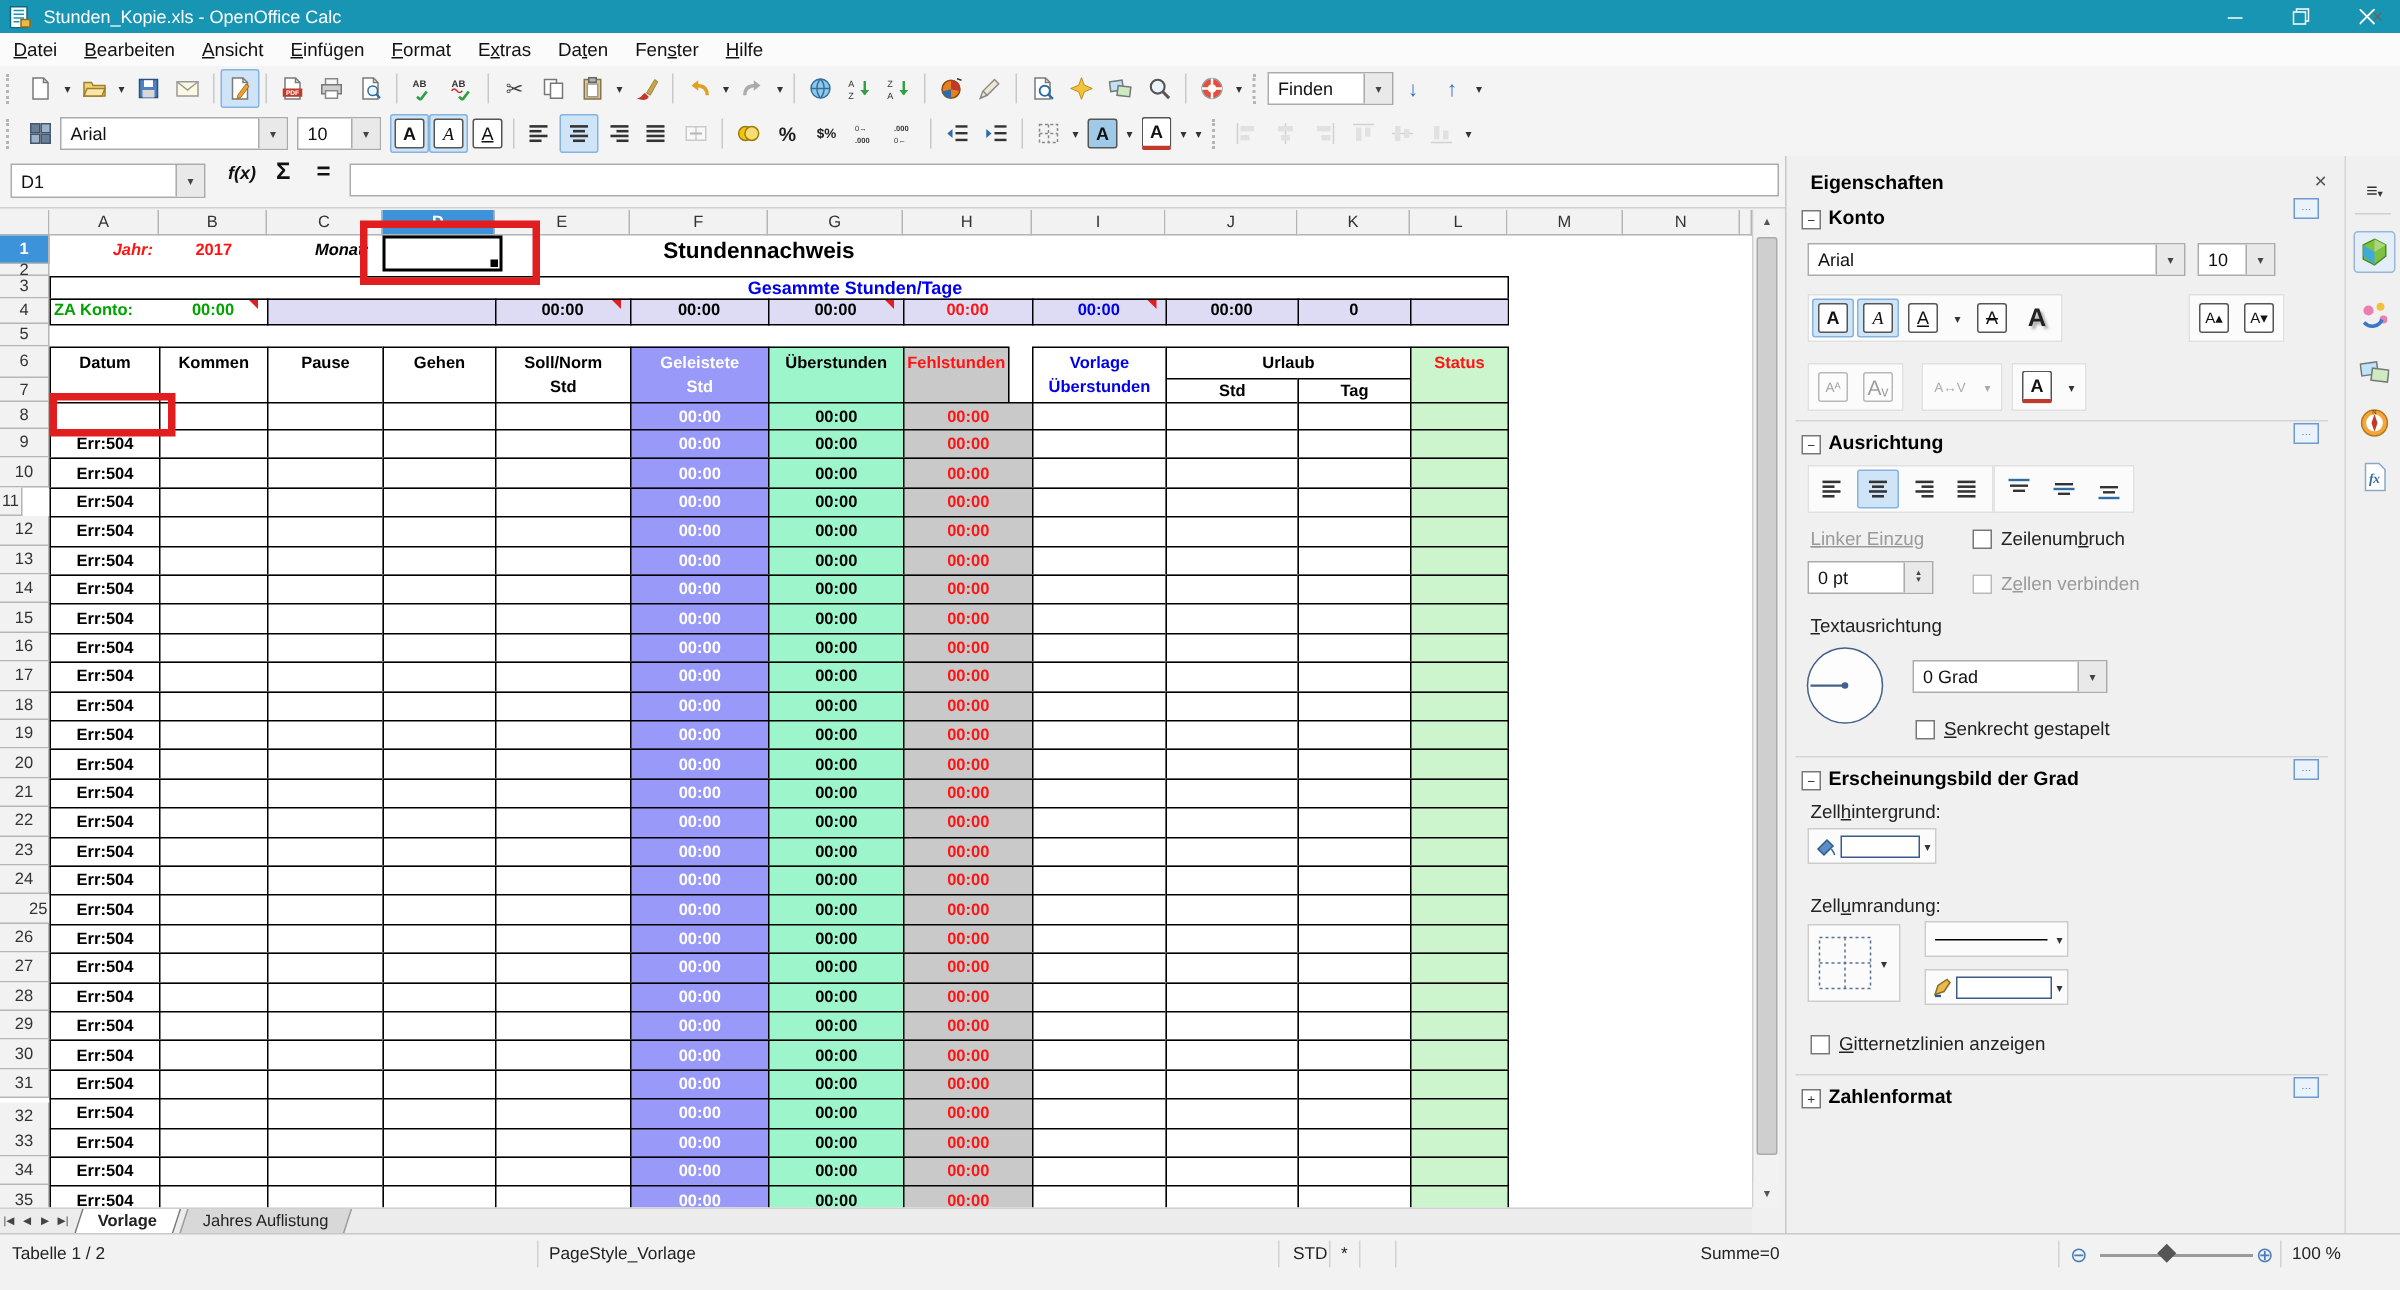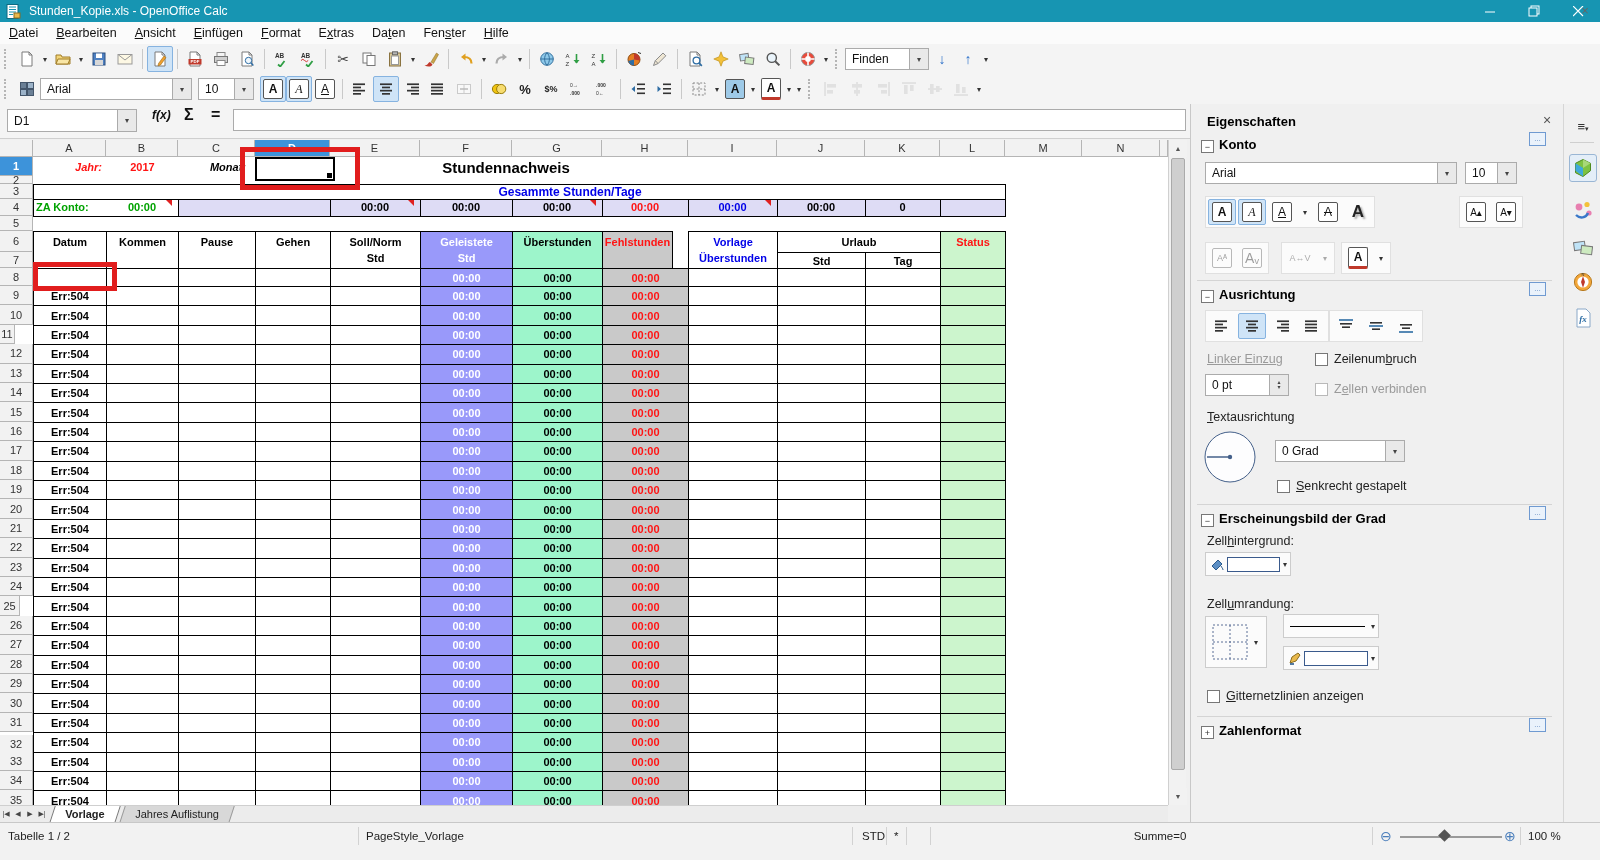--- a/index.html
+++ b/index.html
@@ -553,21 +553,21 @@
       <div class="rowhdr" style="left: 0px; top: 262.4px; width: 33px; height: 19.4px;">15</div>
       <div class="rowhdr" style="left: 0px; top: 281.8px; width: 33px; height: 19.4px;">16</div>
       <div class="rowhdr" style="left: 0px; top: 301.2px; width: 33px; height: 19.4px;">17</div>
       <div class="rowhdr" style="left: 0px; top: 320.6px; width: 33px; height: 19.4px;">18</div>
       <div class="rowhdr" style="left: 0px; top: 340px; width: 33px; height: 19.4px;">19</div>
       <div class="rowhdr" style="left: 0px; top: 359.4px; width: 33px; height: 19.4px;">20</div>
       <div class="rowhdr" style="left: 0px; top: 378.8px; width: 33px; height: 19.4px;">21</div>
       <div class="rowhdr" style="left: 0px; top: 398.2px; width: 33px; height: 19.4px;">22</div>
       <div class="rowhdr" style="left: 0px; top: 417.6px; width: 33px; height: 19.4px;">23</div>
       <div class="rowhdr" style="left: 0px; top: 437px; width: 33px; height: 19.4px;">24</div>
-      <div class="rowhdr" style="left: 0px; top: 456.4px; width: 20px; height: 19.4px;">25</div>
+      <div class="rowhdr" style="left: 0px; top: 456.4px; width: 52px; height: 19.4px;">25</div>
       <div class="rowhdr" style="left: 0px; top: 475.8px; width: 33px; height: 19.4px;">26</div>
       <div class="rowhdr" style="left: 0px; top: 495.2px; width: 33px; height: 19.4px;">27</div>
       <div class="rowhdr" style="left: 0px; top: 514.6px; width: 33px; height: 19.4px;">28</div>
       <div class="rowhdr" style="left: 0px; top: 534px; width: 33px; height: 19.4px;">29</div>
       <div class="rowhdr" style="left: 0px; top: 553.4px; width: 33px; height: 19.4px;">30</div>
       <div class="rowhdr" style="left: 0px; top: 572.8px; width: 33px; height: 19.4px;">31</div>
       <div class="rowhdr" style="left: 0px; top: 595px; width: 33px; height: 19.4px;">32</div>
       <div class="rowhdr" style="left: 0px; top: 611.6px; width: 33px; height: 19.4px;">33</div>
       <div class="rowhdr" style="left: 0px; top: 631px; width: 33px; height: 19.4px;">34</div>
       <div class="rowhdr" style="left: 0px; top: 650.4px; width: 33px; height: 19.4px;">35</div>

